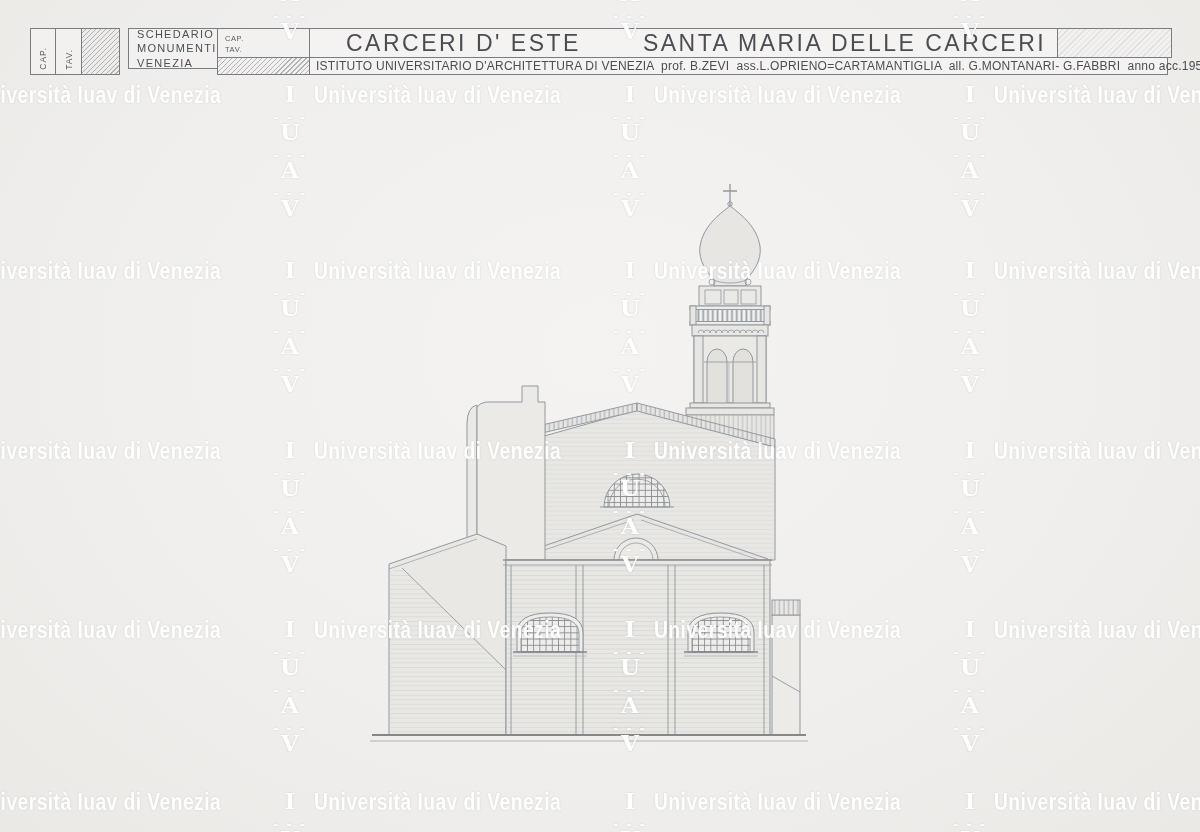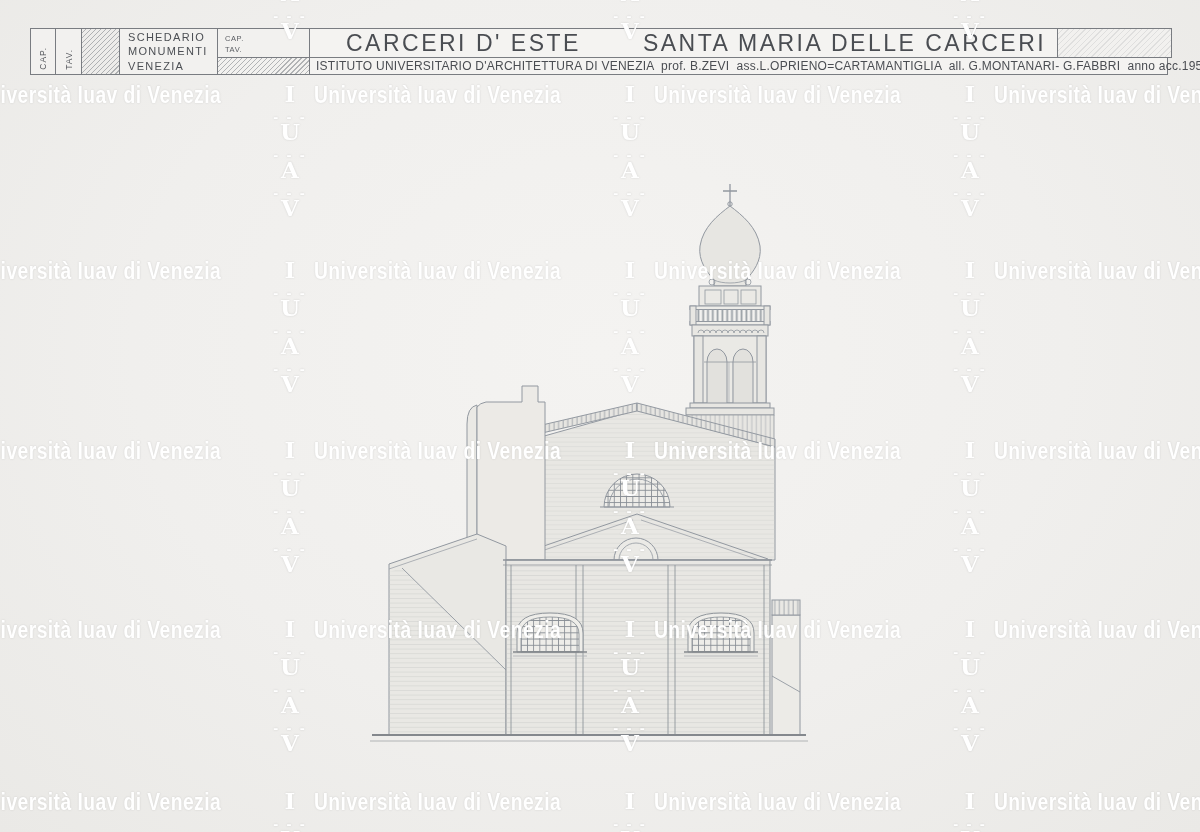--- a/index.html
+++ b/index.html
@@ -175,21 +175,21 @@
   </svg>
 
   <div class="hdr">
     <div class="cell vcell" style="left:0;top:0;width:26px;height:47px;">
       <span class="vtext">CAP.</span>
     </div>
     <div class="cell vcell" style="left:25px;top:0;width:27px;height:47px;">
       <span class="vtext">TAV.</span>
     </div>
     <div class="cell hatch" style="left:51px;top:0;width:39px;height:47px;background-color:#edecea;"></div>
-    <div class="cell sched" style="left:89px;top:0;width:99px;height:47px;">
+    <div class="cell sched" style="left:98px;top:0;width:99px;height:41px;">
       <span>SCHEDARIO</span>
       <span>MONUMENTI</span>
       <span>VENEZIA</span>
     </div>
     <div class="cell" style="left:187px;top:0;width:93px;height:47px;">
       <span class="c5cap">CAP.</span>
       <span class="c5tav">TAV.</span>
       <div class="c5hatch hatch"></div>
     </div>
     <div class="cell titleRow" style="left:279px;top:0;width:749px;height:30px;">

